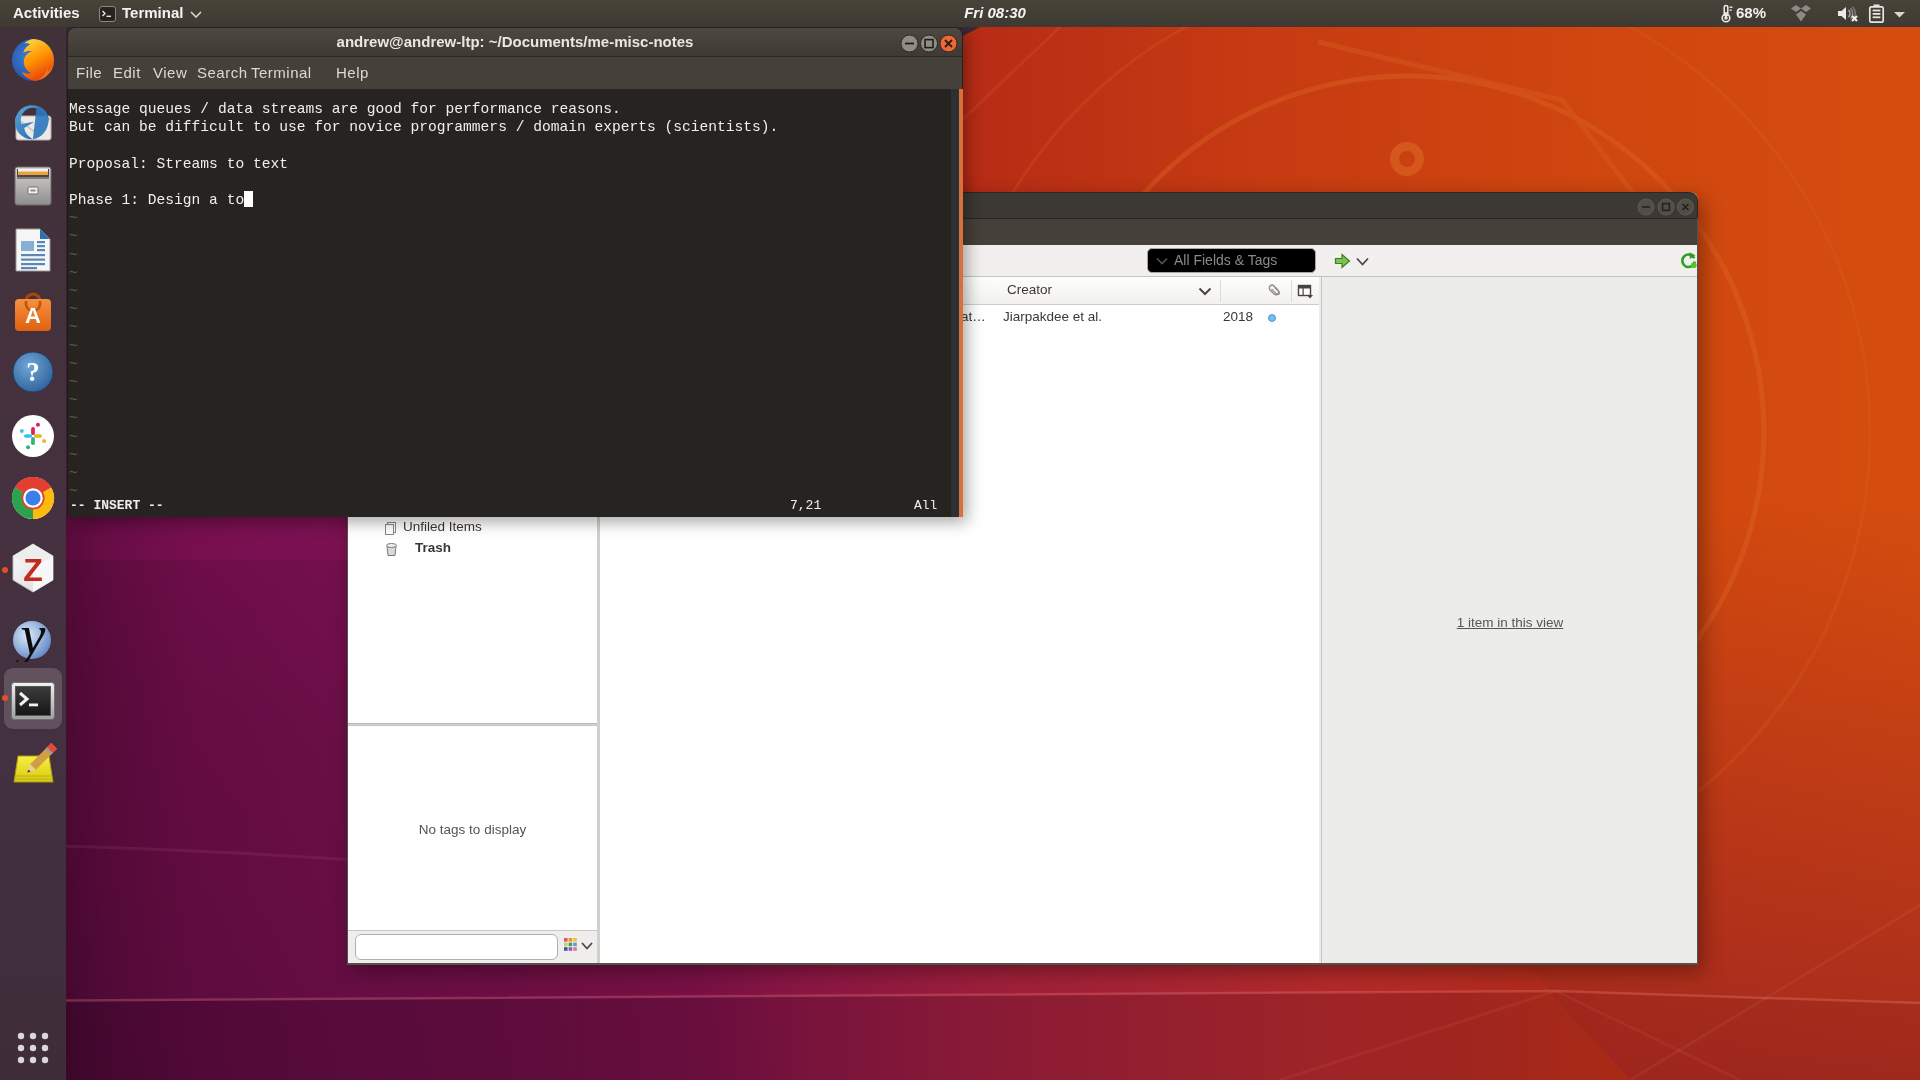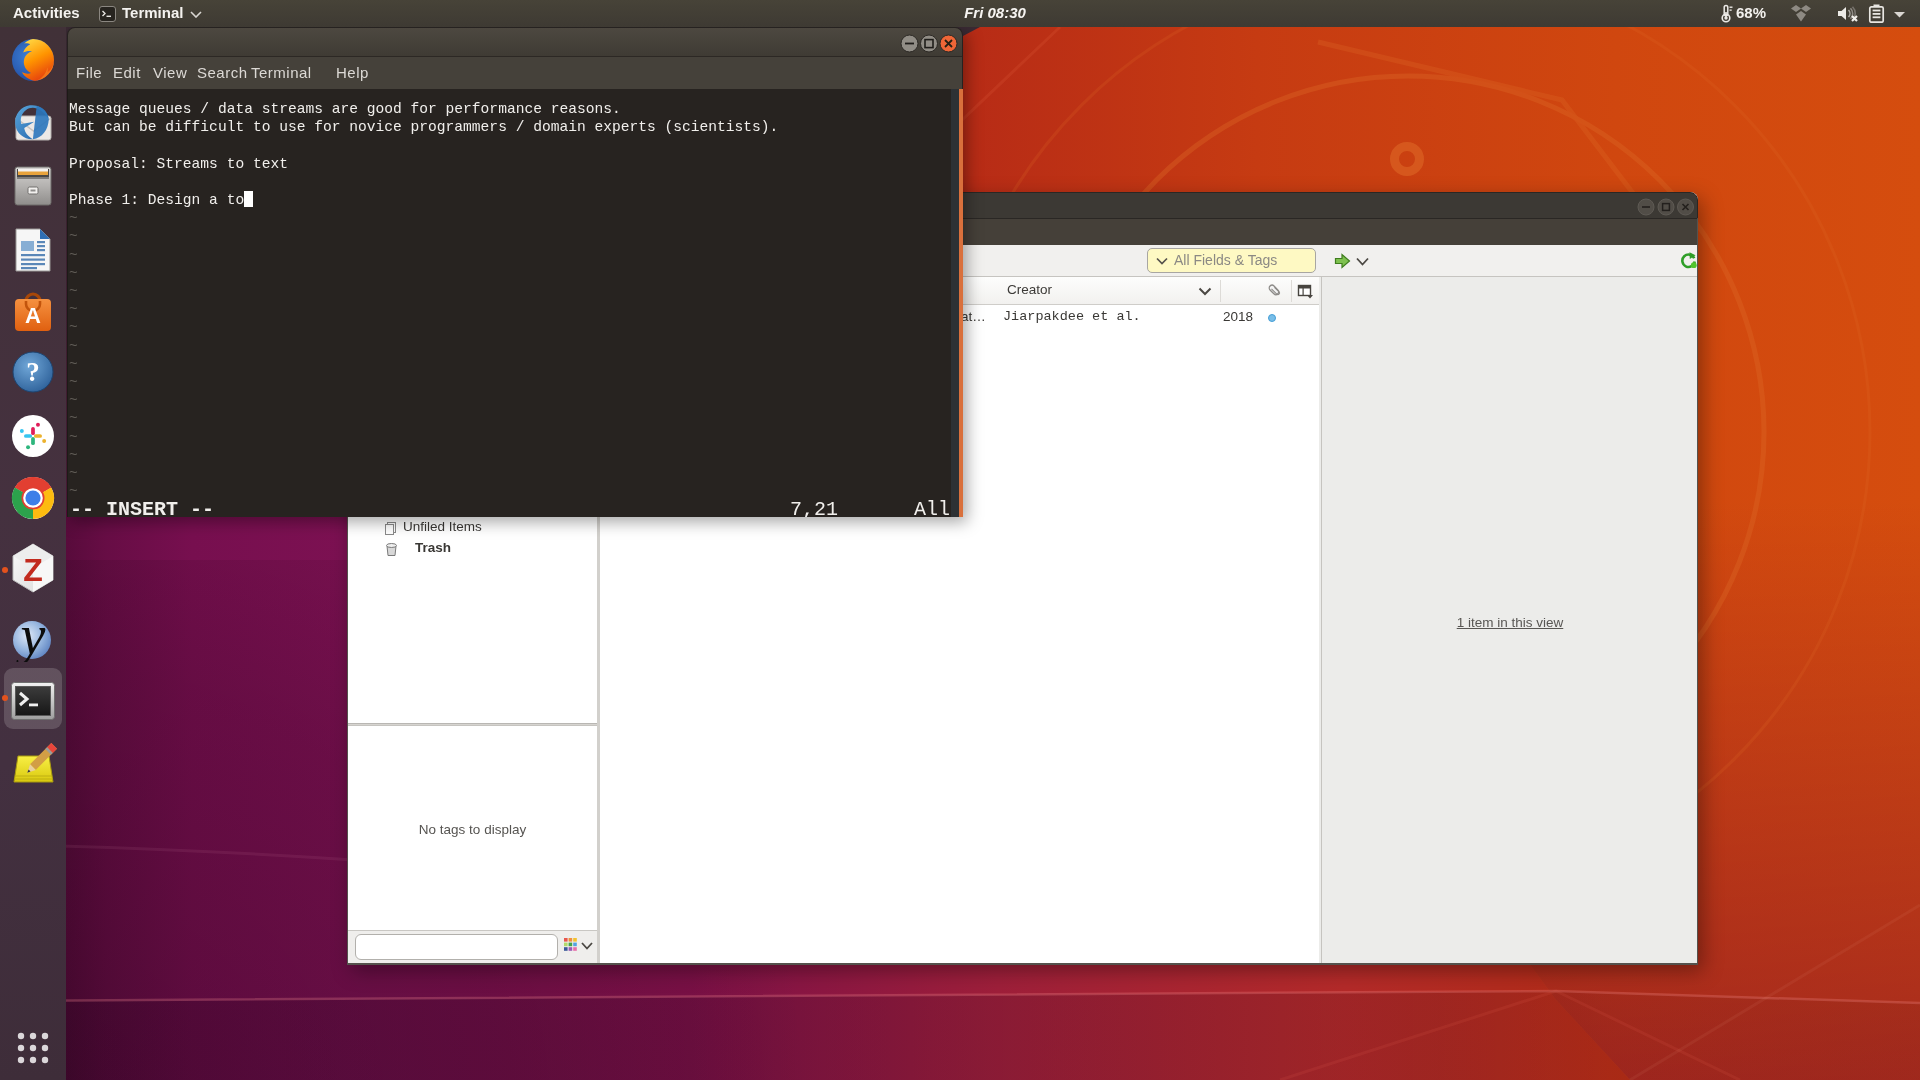--- a/index.html
+++ b/index.html
@@ -84,21 +84,21 @@
 <circle cx="9" cy="9" r="8" fill="#514d47" stroke="#5e5a54"></circle>
         <rect x="5" y="8.2" width="8" height="1.6" fill="#23201d"></rect>
 <circle cx="29" cy="9" r="8" fill="#514d47" stroke="#5e5a54"></circle>
         <rect x="25.6" y="5.6" width="6.8" height="6.8" fill="none" stroke="#23201d" stroke-width="1.5"></rect>
 <circle cx="48.5" cy="9" r="8" fill="#514d47" stroke="#5e5a54"></circle>
         <path d="M45.5,6 L51.5,12 M51.5,6 L45.5,12" stroke="#23201d" stroke-width="1.6"></path>
 </svg>
 </div>
 <div class="abs" style="left:0;top:27px;width:1351px;height:26px;background:#454039;border-left:1px solid #2a2724;border-right:1px solid #2a2724;"></div>
 <div class="abs" style="left:0;top:53px;width:1351px;height:32px;background:#f1f0ee;border-left:1px solid #55524d;border-right:1px solid #55524d;border-bottom:1px solid #c6c4c0;">
-<div class="abs" style="left:799px;top:3px;width:169px;height:25px;background:#fef9c3;border:1px solid #a8a6a2;border-radius:5px;">
+<div class="abs" style="left:799px;top:3px;width:169px;height:25px;background:#000000;border:1px solid #a8a6a2;border-radius:5px;">
 <svg class="abs" style="left:8px;top:8px;" width="12" height="8" viewBox="0 0 12 8">
           <path d="M1,1.5 L6,6.5 L11,1.5" fill="none" stroke="#55524d" stroke-width="1.7"></path>
         </svg>
 <span class="abs" style="left:26px;top:3px;color:#8b8984;font-size:14px;">All Fields &amp; Tags</span>
 </div>
 <svg class="abs" style="left:986px;top:8px;" width="17" height="16" viewBox="0 0 17 16">
 <path d="M1.5,5.5 L8,5.5 L8,1.5 L15.5,8 L8,14.5 L8,10.5 L1.5,10.5 Z" fill="#7ec14f" stroke="#3f7d1e" stroke-width="1.2"></path>
 </svg>
 <svg class="abs" style="left:1008px;top:12px;" width="13" height="9" viewBox="0 0 13 9">
         <path d="M1,1.5 L6.5,7.5 L12,1.5" fill="none" stroke="#4b4843" stroke-width="1.8"></path>
@@ -172,35 +172,36 @@
 <div class="abs" style="left:691px;top:3px;width:1px;height:22px;background:#dddbd7;"></div>
 <svg class="abs" style="left:697px;top:6px;" width="17" height="16" viewBox="0 0 17 16">
 <rect x="1.5" y="2.5" width="12" height="10" fill="#fff" stroke="#47443f" stroke-width="1.4"></rect>
 <rect x="1.5" y="2.5" width="12" height="3" fill="#47443f"></rect>
 <rect x="5.5" y="2.5" width="1.2" height="10" fill="#47443f"></rect>
 <polygon points="10,12 16,12 13,15.5" fill="#47443f"></polygon>
 </svg>
 </div>
 <div class="abs" style="left:253px;top:114px;width:719px;height:24px;background:#fff;">
 <span class="abs" style="left:361px;top:3px;">at…</span>
-<span class="abs" style="left:403px;top:3px;white-space:nowrap;font-family:Liberation Mono, monospace;">Jiarpakdee et al.</span>
+<span class="abs" style="left:403px;top:3px;white-space:nowrap;">Jiarpakdee et al.</span>
 <span class="abs" style="left:623px;top:3px;">2018</span>
 <div class="abs" style="left:668px;top:8px;width:8px;height:8px;border-radius:50%;background:#79bee8;border:1px solid #459ed6;"></div>
 </div>
 
 <div class="abs" style="left:974px;top:85px;width:376px;height:687px;background:#ececea;border-left:1px solid #c6c4c0;">
 <div class="abs" style="left:0;top:338px;width:376px;text-align:center;color:#585653;text-decoration:underline;">1 item in this view</div>
 </div>
 <div class="abs" style="left:0;top:771px;width:1351px;height:2px;background:#55524d;"></div>
 <div class="abs" style="left:0;top:27px;width:1px;height:745px;background:#55524d;"></div>
 <div class="abs" style="left:1350px;top:27px;width:1px;height:745px;background:#55524d;"></div>
 </div>
 <div id="term">
 <div class="abs" style="left:0;top:0;width:896px;height:30px;border-radius:8px 8px 0 0;
 background:linear-gradient(#4d4840,#3f3b34);border:1px solid #262220;border-bottom:1px solid #2c2824;">
+<div class="abs" style="left:0;top:5px;width:894px;text-align:center;font-weight:bold;font-size:15px;color:#e9e7e4;">andrew@andrew-ltp: ~/Documents/me-misc-notes</div>
 <svg class="abs" style="left:832px;top:6px;" width="58" height="19" viewBox="0 0 58 19">
 <circle cx="9.5" cy="9.5" r="8.5" fill="#918d86" stroke="#2c2925"></circle>
 <rect x="5" y="8.6" width="9" height="1.8" fill="#1f1d1a"></rect>
 <circle cx="29" cy="9.5" r="8.5" fill="#918d86" stroke="#2c2925"></circle>
 <rect x="25" y="5.6" width="8" height="8" fill="none" stroke="#1f1d1a" stroke-width="1.6"></rect>
 <circle cx="48.5" cy="9.5" r="8.5" fill="#ef6637" stroke="#2c2925"></circle>
 <path d="M45,6 L52,13 M52,6 L45,13" stroke="#262014" stroke-width="1.8"></path>
 </svg>
 </div>
 <div class="abs" style="left:0;top:30px;width:896px;height:32px;background:#45413a;border-left:1px solid #262220;border-right:1px solid #262220;font-size:15px;color:#dcd9d5;letter-spacing:0.5px;">
@@ -227,21 +228,21 @@
 ~
 ~
 ~
 ~
 ~
 ~
 ~
 ~
 ~
 ~</span></pre>
-<div class="abs" style="left:0;bottom:0;width:896px;height:19px;font-family:'Liberation Mono',monospace;font-size:20px;color:#f1efec;">
+<div class="abs" style="left:0;bottom:0;width:896px;height:19px;font-family:'Liberation Mono',monospace;font-size:13px;color:#f1efec;">
 <span class="abs" style="left:2px;top:0;font-weight:bold;">-- INSERT --</span>
 <span class="abs" style="left:722px;top:0;">7,21</span>
 <span class="abs" style="left:846px;top:0;">All</span>
 </div>
 <div class="abs" style="left:883px;top:0;width:8px;height:428px;background:#2d3134;"></div>
 <div class="abs" style="left:891px;top:0;width:5px;height:428px;background:#d9703c;"></div>
 </div>
 </div>
 <div id="topbar">
 <div class="abs" style="left:13px;top:4px;font-weight:bold;color:#f4f2ef;">Activities</div>

